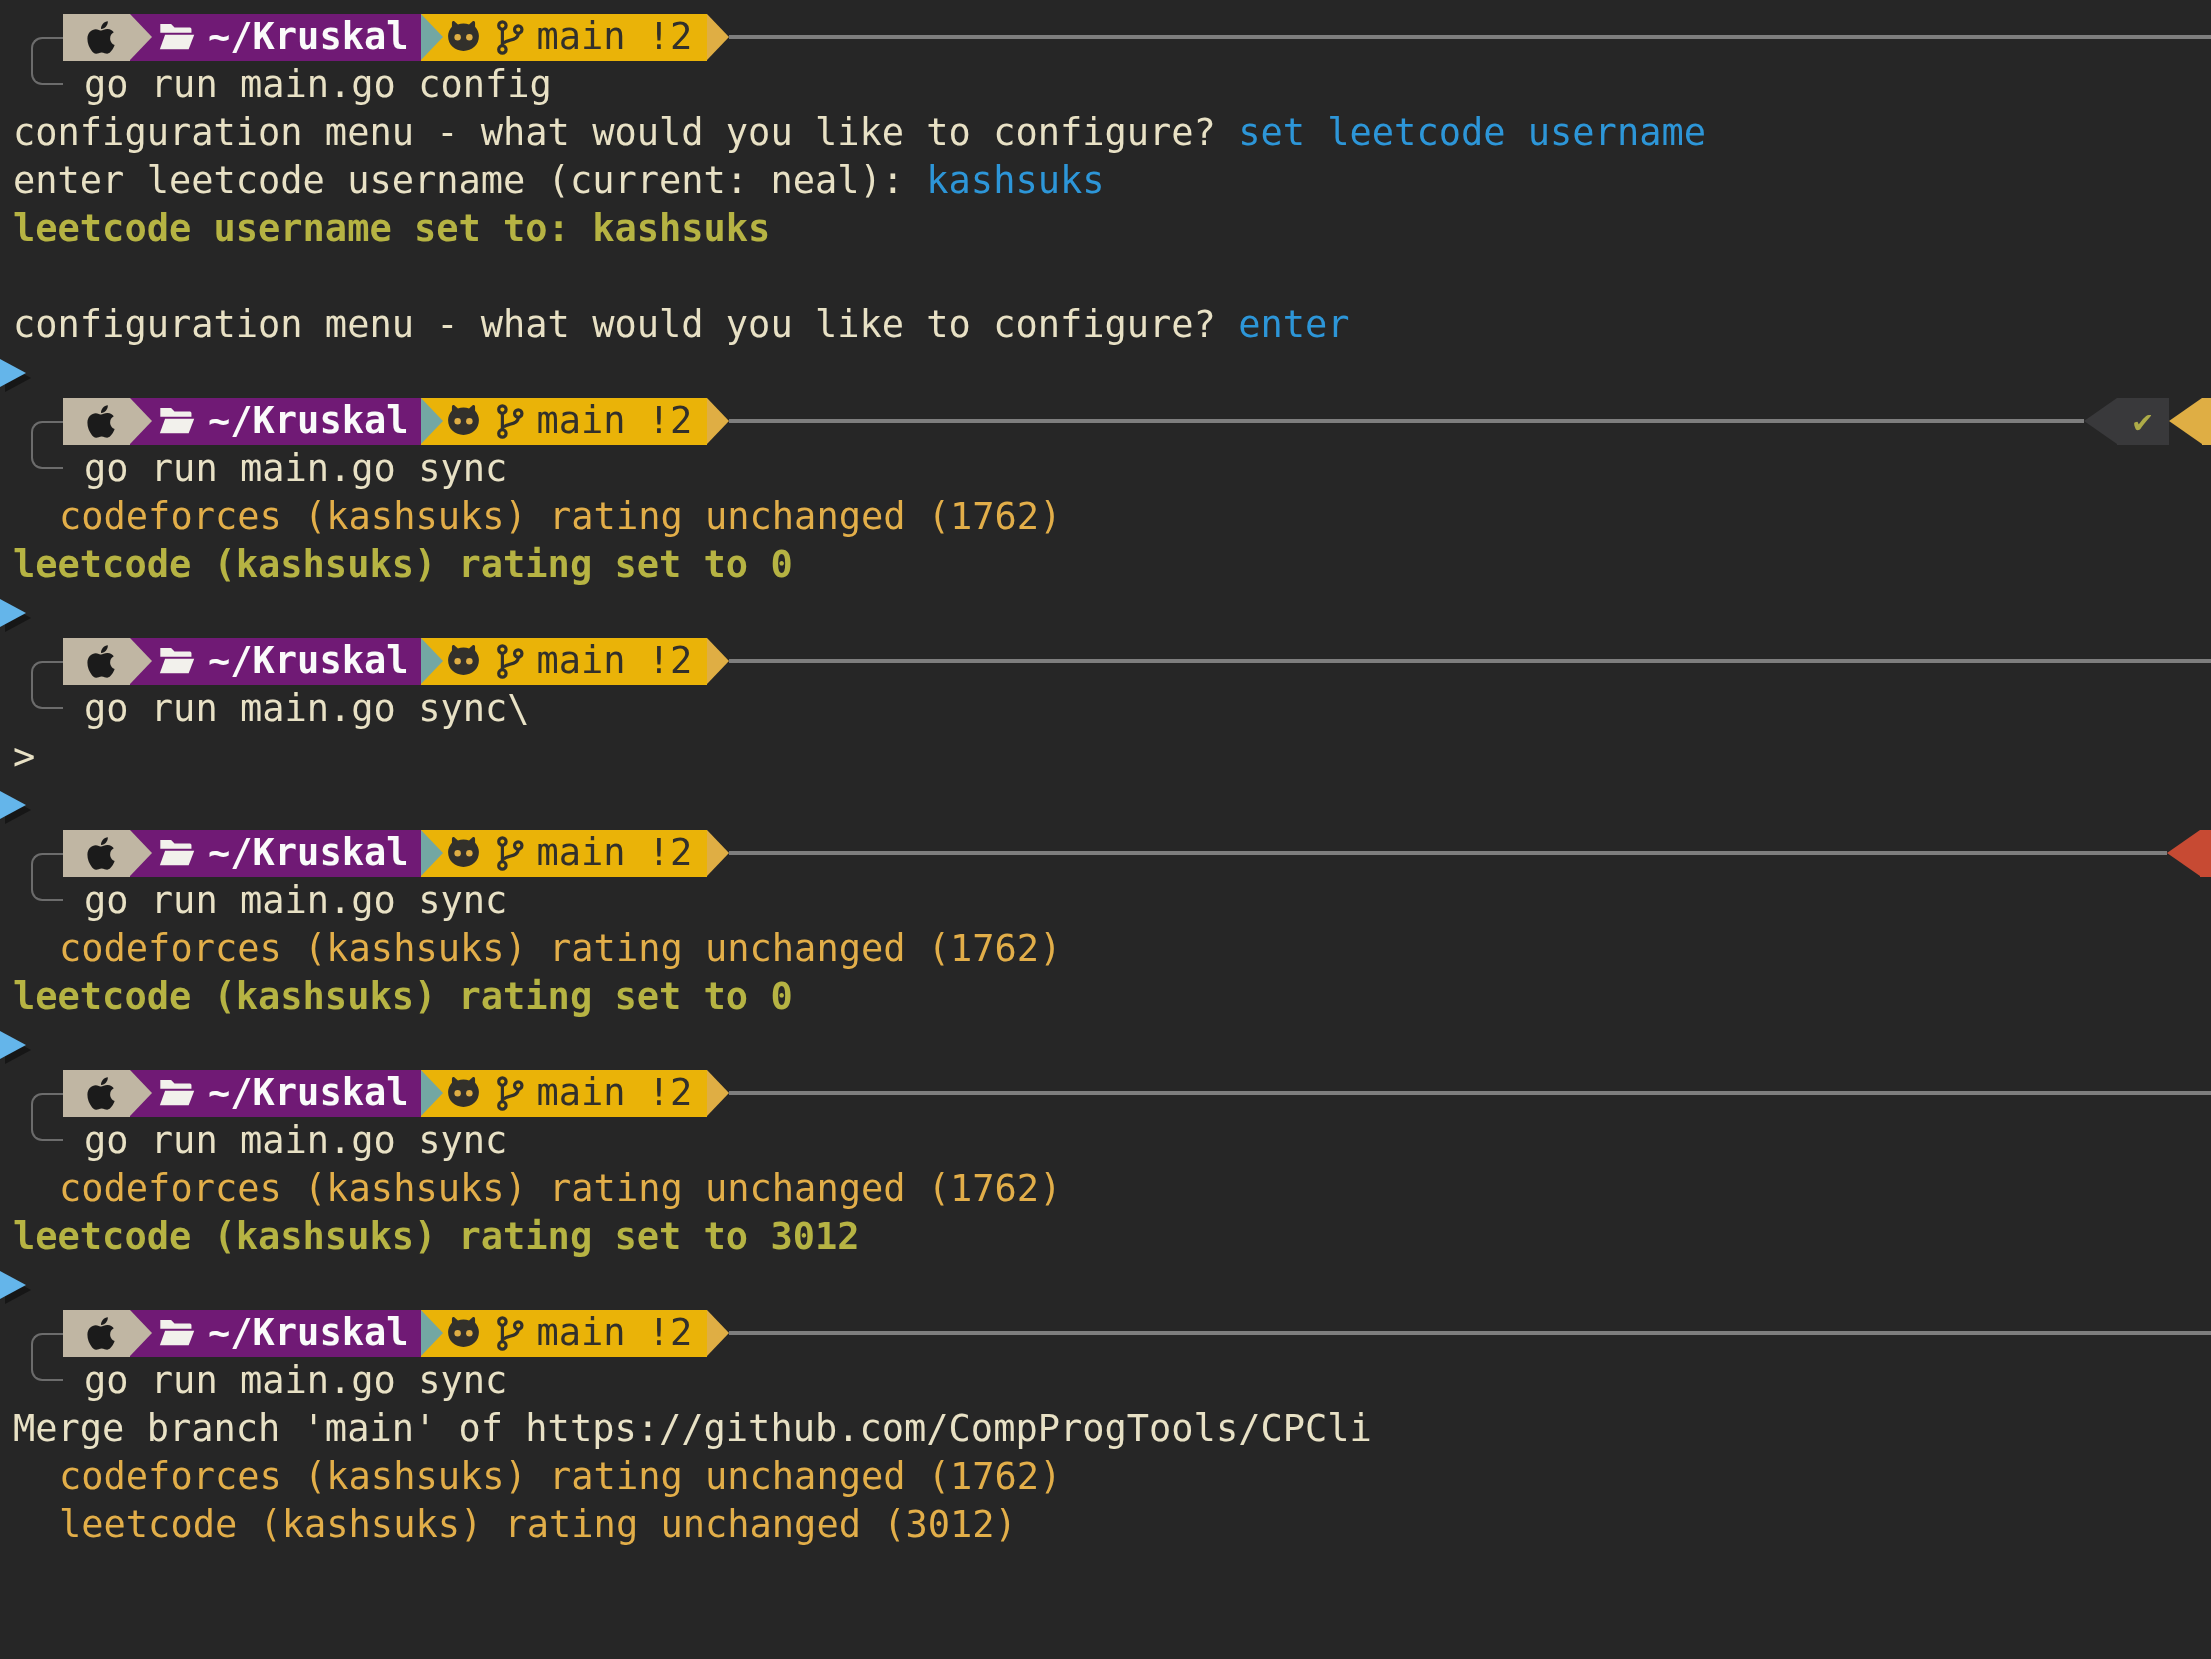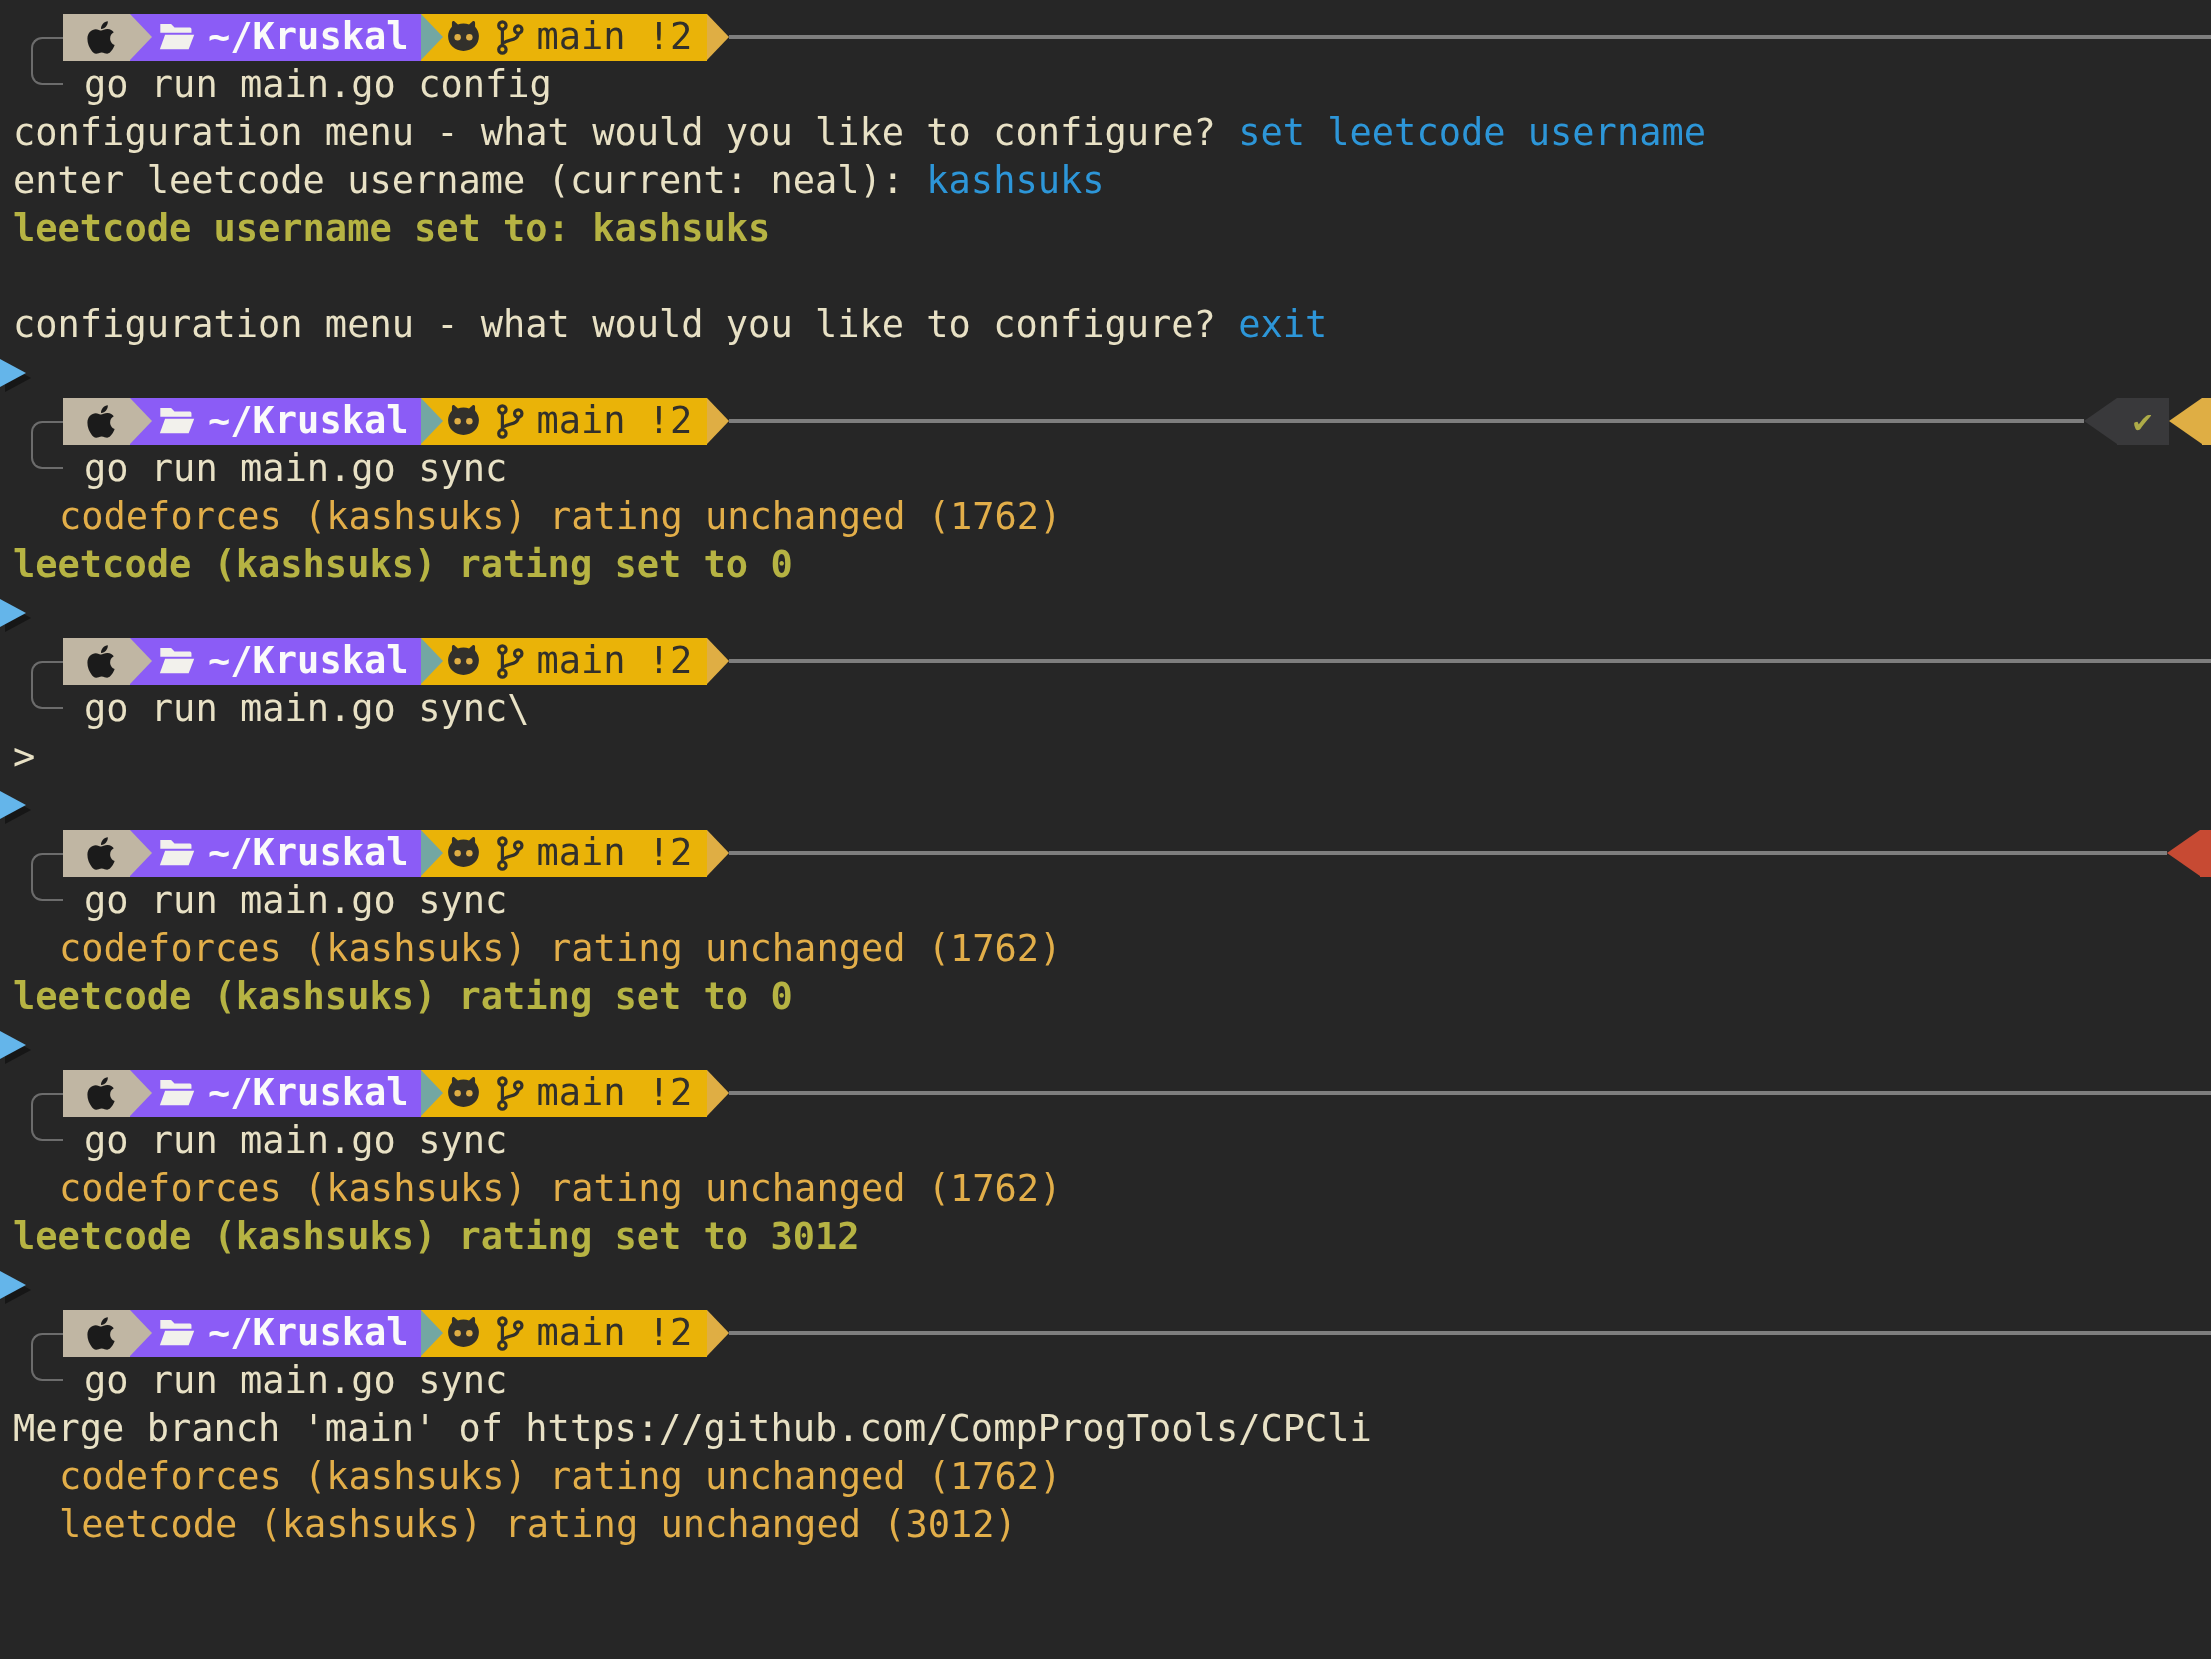--- a/index.html
+++ b/index.html
@@ -16,21 +16,21 @@
   .bracket{
     position:absolute;left:31px;top:24px;width:32px;height:48px;
     border:2.8px solid #6c6c6c;border-right:none;
     border-radius:11.2px 0 0 11.2px;box-sizing:border-box;
   }
 
   .prompt-row{display:flex;align-items:center;height:48px;overflow:hidden;}
   .segments{display:flex;align-items:center;height:47px;margin-left:63px;flex-shrink:0;}
   .seg{display:flex;align-items:center;height:47px;flex-shrink:0;}
   .seg-apple{background:#c0b6a3;padding:0 13px 0 22.4px;}
-  .seg-dir{background:#8b5cf6;padding:0 13px 0 28px;color:#fafafa;font-weight:bold;}
+  .seg-dir{background:#701a75;padding:0 13px 0 28px;color:#fafafa;font-weight:bold;}
   .seg-git{background:#eab308;padding:0 15px 0 24px;color:#32302b;font-weight:500;}
   .tri{width:0;height:0;border-top:23px solid transparent;border-bottom:23px solid transparent;flex-shrink:0;}
   .tri-apple{border-left:22.4px solid #c0b6a3;margin-right:-22.4px;position:relative;z-index:3;}
   .tri-dir{border-left:22.4px solid #73a7a3;margin-right:-22.4px;position:relative;z-index:2;}
   .tri-git{border-left:22.4px solid #dfae44;position:relative;z-index:1;}
 
   .seg-dir .icon{margin-right:13px;display:flex;}
   .seg-git .icon{margin-right:11.2px;display:flex;}
 
   .rule{flex:1 1 0;height:3.7px;background:#7e7e7e;min-width:0;}
@@ -111,21 +111,21 @@
           </div>
           <div class="tri tri-git"></div>
         </div>
         <div class="rule"></div>
       </div>
       <div class="cmd-row c-cream">go run main.go config</div>
       <div class="line"><span class="c-cream">configuration menu - what would you like to configure? </span><span class="c-blue">set leetcode username</span></div>
       <div class="line"><span class="c-cream">enter leetcode username (current: neal): </span><span class="c-blue">kashsuks</span></div>
       <div class="line"><span class="c-olive">leetcode username set to: kashsuks</span></div>
       <div class="line"></div>
-      <div class="line"><span class="c-cream">configuration menu - what would you like to configure? </span><span class="c-blue">exit</span></div>
+      <div class="line"><span class="c-cream">configuration menu - what would you like to configure? </span><span class="c-blue">enter</span></div>
     </div>
     <div class="marker-row">
       <div class="marker">
         <div class="sh"></div>
         <div class="ar"></div>
       </div>
     </div>
     <div class="block">
       <div class="bracket"></div>
       <div class="prompt-row">

